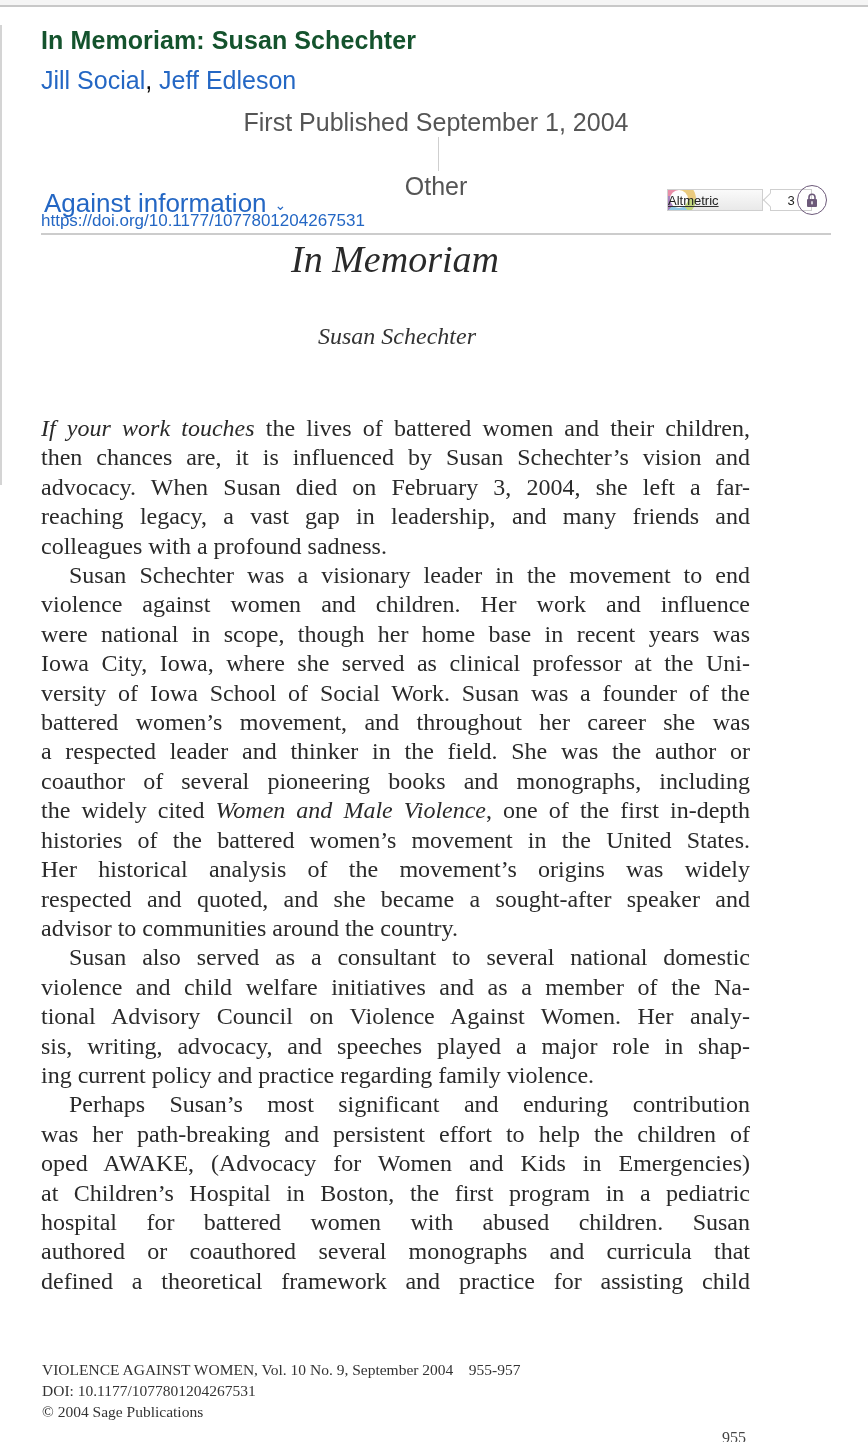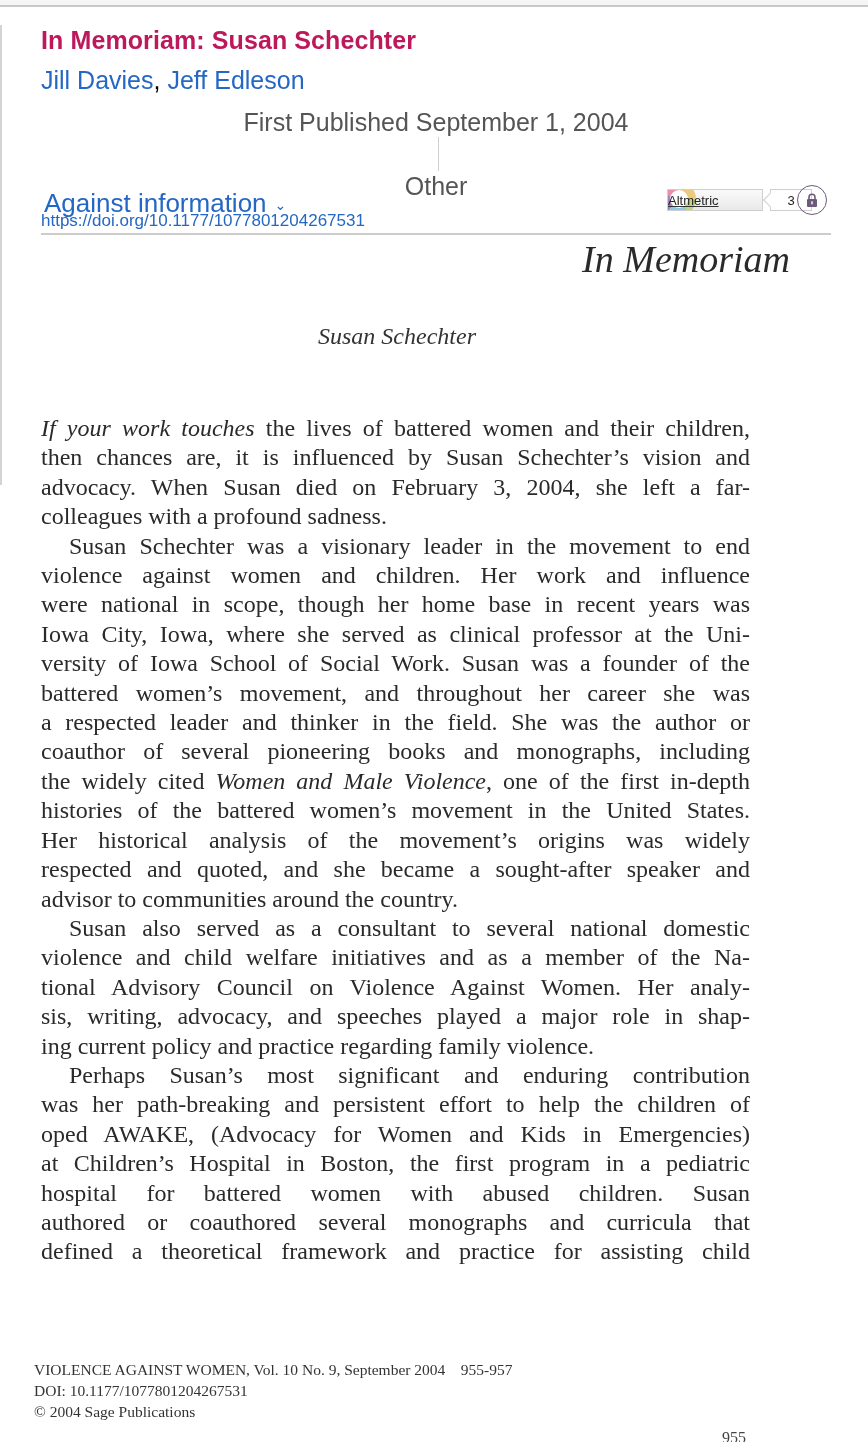--- a/index.html
+++ b/index.html
@@ -3,21 +3,21 @@
   <meta charset="utf-8">
   <style>
     * { box-sizing: border-box; margin: 0; padding: 0; }
     html, body { width: 868px; height: 1442px; overflow: hidden; background: #ffffff; }
     body { position: relative; font-family: "Liberation Sans", sans-serif; color: #333; }
 
     .topbar { position: absolute; left: 0; top: 0; width: 868px; height: 7px; background: #f5f5f5; border-bottom: 2px solid #c8c8c8; }
     .left-rule { position: absolute; left: 0; top: 25px; width: 2px; height: 460px; background: #d4d4d4; }
 
     .header { position: absolute; left: 41px; top: 24px; width: 790px; }
-    .title { font-size: 25px; font-weight: bold; color: #be185d; line-height: 32px; letter-spacing: 0.1px; }
+    .title { font-size: 25px; font-weight: bold; color: #14532d; line-height: 32px; letter-spacing: 0.1px; }
     .authors { margin-top: 9px; font-size: 25px; line-height: 30px; color: #000; }
     .authors a { color: #2467c4; text-decoration: none; }
     .publine { margin-top: 12px; font-size: 25px; line-height: 30px; color: #555; display: flex; align-items: center; flex-direction: column; }
     .publine .sep { display: inline-block; width: 1px; height: 34px; background: #cfcfcf; margin: 0 10px 0 14px; }
     .doi { margin-top: 5px; font-size: 17px; line-height: 30px; color: #2467c4; text-decoration: none; display: inline-block; }
 
     .info-row { position: absolute; left: 41px; top: 186px; width: 790px; height: 36px; }
     .article-info { position: absolute; left: 3px; top: 0; font-size: 26px; line-height: 34px; color: #2467c4; cursor: pointer; }
     .article-info .chev { font-size: 14px; margin-left: 8px; position: relative; top: -2px; }
     .altmetric { position: absolute; left: 626px; top: 3px; height: 22px; display: flex; align-items: center; }
@@ -26,40 +26,40 @@
       background: conic-gradient(#e8c36a 0 25%, #b9d36b 25% 40%, #7fc3e6 40% 62%, #9b6fb6 62% 80%, #e67c9a 80% 100%); opacity: 0.85; }
     .alt-donut::after { content: ""; position: absolute; left: 8px; top: 8px; width: 18px; height: 18px; border-radius: 50%; background: #fff; }
     .alt-label { position: relative; font-size: 13px; color: #222; }
     .alt-count { position: relative; margin-left: 7px; width: 42px; height: 22px; border: 1px solid #cfcfcf; background: #fff; font-size: 13px; color: #222; display: flex; align-items: center; justify-content: center; }
     .alt-count::before { content: ""; position: absolute; left: -6px; top: 5px; width: 9px; height: 9px; background: #fff; border-left: 1px solid #cfcfcf; border-bottom: 1px solid #cfcfcf; transform: rotate(45deg); }
     .lock { position: absolute; left: 756px; top: -1px; width: 30px; height: 30px; border-radius: 50%; border: 1.5px solid #6d5a7a; display: flex; align-items: center; justify-content: center; }
 
     .divider { position: absolute; left: 41px; top: 233px; width: 790px; height: 2px; background: #cccccc; }
 
     .page { position: absolute; left: 0; top: 235px; width: 868px; font-family: "Liberation Serif", "DejaVu Serif", serif; color: #2a2a2a; }
-    .pdf-title { position: absolute; left: 0; width: 790px; top: 1px; text-align: right; font-style: italic; font-size: 38px; line-height: 46px; color: #2a2a2a; padding-left: 0; }
+    .pdf-title { position: absolute; left: 0; width: 790px; top: 1px; text-align: center; font-style: italic; font-size: 38px; line-height: 46px; color: #2a2a2a; padding-left: 0; }
     .pdf-title { left: 0; width: 790px; }
     .pdf-author { position: absolute; top: 86px; left: 0; width: 794px; text-align: center; font-style: italic; font-size: 24px; line-height: 30px; color: #333; }
 
     .body-text { position: absolute; left: 41px; top: 179px; width: 709px; font-size: 24px; line-height: 29.4px; text-align: justify; color: #2a2a2a; }
     .body-text .line { display: block; text-align: justify; text-align-last: justify; white-space: nowrap; }
 
-    .footer-meta { position: absolute; left: 34px; top: 1124px; font-size: 15.5px; line-height: 21px; color: #333; }
+    .footer-meta { position: absolute; left: 42px; top: 1124px; font-size: 15.5px; line-height: 21px; color: #333; }
     .page-number { position: absolute; left: 722px; top: 1194px; font-size: 16px; color: #444; }
   </style>
 </head>
 <body>
 
 <div class="topbar"></div>
 <div class="left-rule"></div>
 
 <div class="header">
   <div class="title">In Memoriam: Susan Schechter</div>
   <div class="authors">
-    <a href="#">Jill Davies</a><span>, </span><a href="#">Jeff Edleson</a>
+    <a href="#">Jill Social</a><span>, </span><a href="#">Jeff Edleson</a>
   </div>
   <div class="publine">
     <span>First Published September 1, 2004</span>
     <span class="sep"></span>
     <span>Other</span>
   </div>
   <a href="#" class="doi">https://doi.org/10.1177/1077801204267531</a>
 </div>
 
 <div class="info-row">
@@ -86,20 +86,21 @@
 
 <div class="page">
   <div class="pdf-title">In Memoriam</div>
   <div class="pdf-author">Susan Schechter</div>
 
   <div class="body-text">
 
     <span class="line"><i>If your work touches</i><span> the lives of battered women and their children,</span></span>
     <span class="line">then chances are, it is influenced by Susan Schechter’s vision and</span>
     <span class="line">advocacy. When Susan died on February 3, 2004, she left a far-</span>
+    <span class="line">reaching legacy, a vast gap in leadership, and many friends and</span>
     <span class="line" style="text-align-last:left">colleagues with a profound sadness.</span>
 
     <span class="line" style="padding-left:28px">Susan Schechter was a visionary leader in the movement to end</span>
     <span class="line">violence against women and children. Her work and influence</span>
     <span class="line">were national in scope, though her home base in recent years was</span>
     <span class="line">Iowa City, Iowa, where she served as clinical professor at the Uni-</span>
     <span class="line">versity of Iowa School of Social Work. Susan was a founder of the</span>
     <span class="line">battered women’s movement, and throughout her career she was</span>
     <span class="line">a respected leader and thinker in the field. She was the author or</span>
     <span class="line">coauthor of several pioneering books and monographs, including</span>

